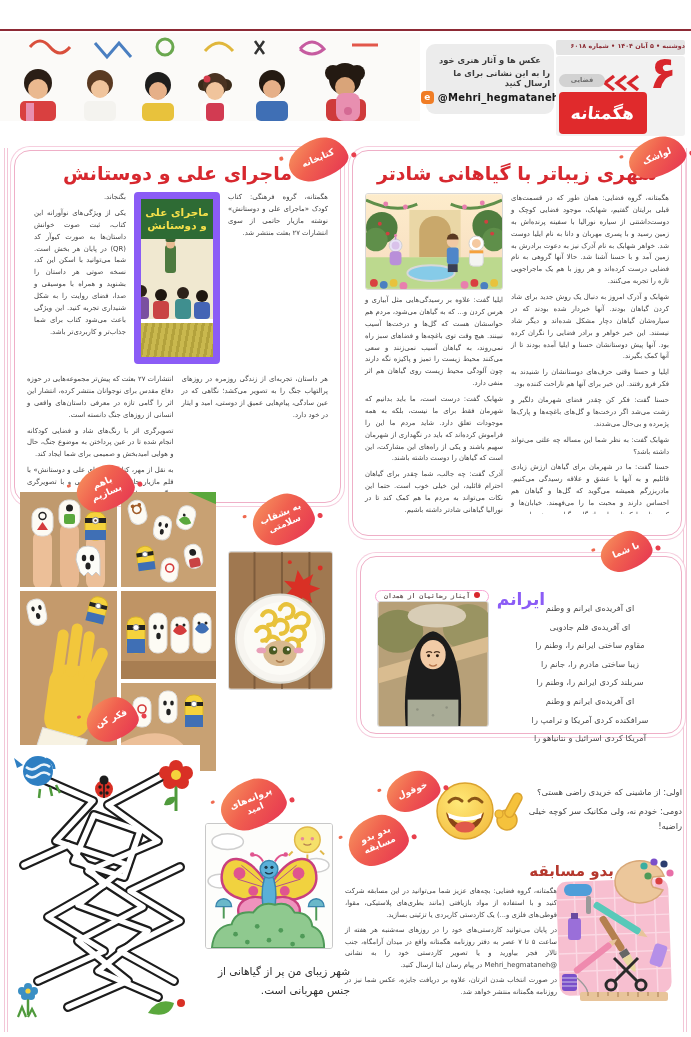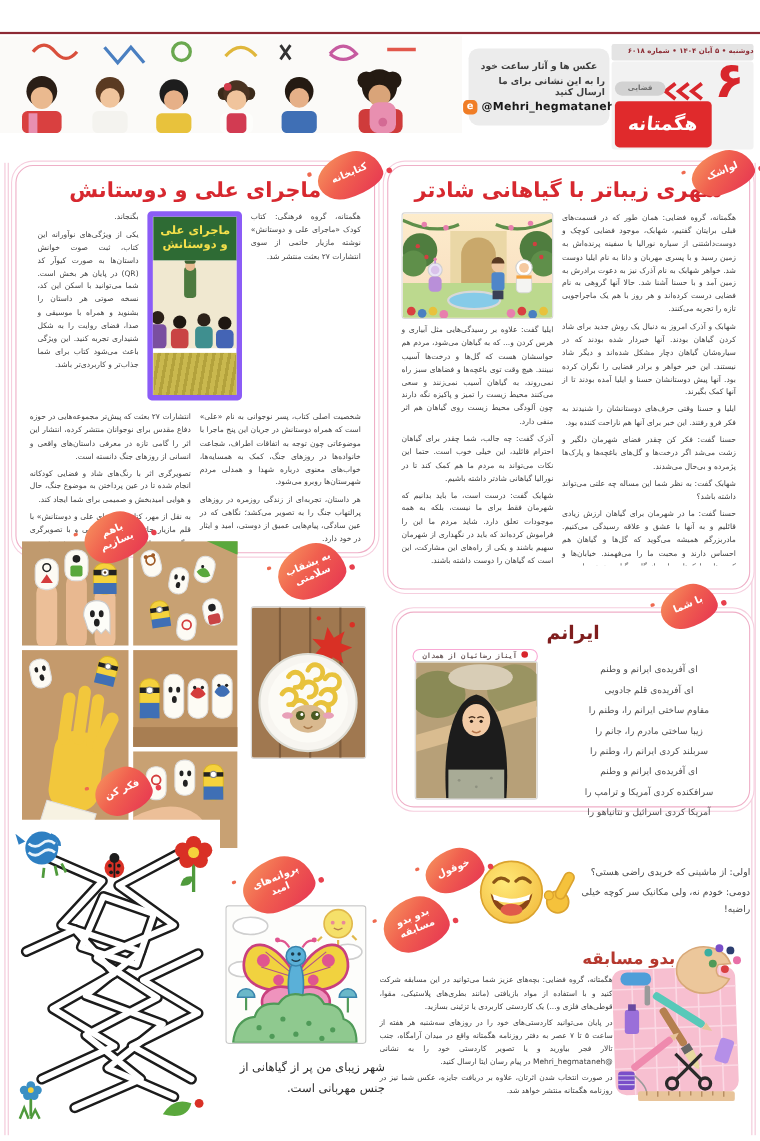--- a/index.html
+++ b/index.html
@@ -41,34 +41,34 @@
   
   .badge { position:absolute; z-index:6; display:flex; align-items:center; justify-content:center;
     background:linear-gradient(140deg,#f79a60 0%,#f0604f 45%,#e63352 100%);
     border-radius:58% 42% 62% 38% / 52% 64% 36% 48%;
     transform:rotate(-17deg); color:#fff; font-weight:bold; text-align:center; }
   .badge span { white-space:pre-line; font-size:9px; line-height:1.25; transform:rotate(-6deg); }
   .badge::before { content:""; position:absolute; width:5px; height:5px; border-radius:50%; background:#e8404d; right:-8px; top:60%; }
   .badge::after { content:""; position:absolute; width:3.5px; height:3.5px; border-radius:50%; background:#ef6a50; left:-7px; top:18%; }
 
   
-  .poem-title { color:#7f1d1d; font-weight:bold; font-size:17px; text-align:center; }
+  .poem-title { color:#8b5cf6; font-weight:bold; font-size:17px; text-align:center;margin-top:23px; }
   .byline-pill { display:inline-flex; align-items:flex-start; gap:4px; border:1px solid #f9a8d4; border-radius:8px;
     background:#fff; padding:1.5px 8px; font-size:6.5px; color:#6b5b5b; font-weight:bold;font-family:Liberation Mono, monospace; }
   .byline-pill .dot { width:6px; height:6px; border-radius:50%; background:#d8262c; display:inline-block; }
   .poem-line { font-size:8.2px; color:#4c4c4c; text-align:center; margin-bottom:8.6px; }
 
   .caption { font-size:10.5px; line-height:1.8; color:#2d2d2d; text-align:right; }
 
   .joke-text p { font-size:8.4px; line-height:1.7; color:#444; text-align:right; margin-bottom:5px; }
 
   .contest-title { font-size:15px; font-weight:bold; color:#b5382e; text-align:center; }
   .contest-copy p { font-size:6.8px; line-height:1.75; color:#3f3f3f; text-align:justify; margin-bottom:3px; }
 
-  .cover { width:86px; height:172px; border:5px solid #8b5cf6; border-radius:4px; overflow:hidden; background:#fff; flex:none; }
+  .cover { width:86px; height:172px; border:7px solid #8b5cf6; border-radius:4px; overflow:hidden; background:#fff; flex:none; }
   .cover-band { height:40px; background:#2e6b34; display:flex; align-items:center; justify-content:center; }
   .cover-band .ct { color:#f5e04b; font-weight:bold; font-size:10.5px; line-height:1.2; text-align:center; white-space:pre-line; }
   .cover-field { height:50px; background:repeating-linear-gradient(100deg,#c9b84e 0 4px,#b3a23c 4px 7px); }
 </style>
 </head>
 <body>
 
 <div id="page">
 
   <div class="abs top-rule"></div>
@@ -117,21 +117,21 @@
         <circle cx="333" cy="40" r="8" fill="#241a12"></circle>
         <circle cx="357" cy="40" r="8" fill="#241a12"></circle>
       <circle cx="345" cy="54" r="10" fill="#d9a479"></circle>
       <rect x="326" y="66" width="40" height="22" rx="6" fill="#cf3b3b"></rect>
       <rect x="336" y="60" width="24" height="28" rx="8" fill="#e88fb0"></rect>
         <circle cx="348" cy="78" r="4" fill="#d46a94"></circle>
     </svg>
   </div>
 
   <div class="abs submit-box">
-    <div class="ln">عکس ها و آثار ساعت خود</div>
+    <div class="ln">عکس ها و آثار هنری خود</div>
     <div class="ln">را به این نشانی برای ما ارسال کنید</div>
     <div class="handle-row">
       <span class="eitaa">e</span>
       <span class="txt">@Mehri_hegmataneh</span>
     </div>
   </div>
 
   <div class="abs hdr-panel"></div>
   <div class="abs date-bar">دوشنبه • ۵ آبان ۱۴۰۴ • شماره ۶۰۱۸</div>
   <div class="abs page-num">۶</div>
@@ -174,21 +174,20 @@
         </svg>
         <div class="cover-field"></div>
       </div>
       <div class="copy" style="width:92px">
           <p>بگنجاند.</p>
           <p>یکی از ویژگی‌های نوآورانه این کتاب، ثبت صوت خوانش داستان‌ها به صورت کیوآر کد (QR) در پایان هر بخش است. شما می‌توانید با اسکن این کد، نسخه صوتی هر داستان را بشنوید و همراه با موسیقی و صدا، فضای روایت را به شکل شنیداری تجربه کنید. این ویژگی باعث می‌شود کتاب برای شما جذاب‌تر و کاربردی‌تر باشد.</p>
         </div>
     </div>
     <div class="cols" style="padding:4px 12px 0 12px;height:130px">
       <div class="copy" style="width:148px">
-          <p>شخصیت اصلی کتاب، پسر نوجوانی به نام «علی» است که همراه دوستانش در جریان این پنج ماجرا با موضوعاتی چون توجه به اتفاقات اطراف، شجاعت خانواده‌ها در روزهای جنگ، کمک به همسایه‌ها، خواب‌های معنوی درباره شهدا و همدلی مردم شهرستان‌ها روبرو می‌شود.</p>
           <p>هر داستان، تجربه‌ای از زندگی روزمره در روزهای پرالتهاب جنگ را به تصویر می‌کشد؛ نگاهی که در عین سادگی، پیام‌هایی عمیق از دوستی، امید و ایثار در خود دارد.</p>
         </div>
       <div class="copy" style="width:148px">
           <p>انتشارات ۲۷ بعثت که پیش‌تر مجموعه‌هایی در حوزه دفاع مقدس برای نوجوانان منتشر کرده، انتشار این اثر را گامی تازه در معرفی داستان‌های واقعی و انسانی از روزهای جنگ دانسته است.</p>
           <p>تصویرگری اثر با رنگ‌های شاد و فضایی کودکانه انجام شده تا در عین پرداختن به موضوع جنگ، حال و هوایی امیدبخش و صمیمی برای شما ایجاد کند.</p>
           <p>به نقل از مهر، کتاب «ماجرای علی و دوستانش» با قلم مازیار حاتمی، در قطع رقعی و با تصویرگری رنگی، توسط انتشارات ۲۷ بعثت منتشر شده و هم‌اکنون در کتاب‌فروشی‌ها و فروشگاه‌های اینترنتی در دسترس شما قرار دارد.</p>
         </div>
     </div>
   </div>
   <div class="badge" style="left:288px;top:139px;width:60px;height:40px">
@@ -252,22 +251,22 @@
               <rect x="105" y="57" width="14" height="3" fill="#f5a13c"></rect>
             <circle cx="30" cy="52" r="6.5" fill="#e8e3f5" stroke="#cfcfcf"></circle>
               <circle cx="30" cy="52" r="4" fill="#d9c2ea"></circle>
             <rect x="24" y="58" width="12" height="14" rx="4" fill="#b98fd9"></rect>
               <line x1="30" y1="43" x2="30" y2="46" stroke="#b98fd9" stroke-width="1.5"></line>
               <circle cx="30" cy="42" r="1.5" fill="#e87fae"></circle>
           </svg>
         </div>
         <div class="copy">
             <p>ایلیا گفت: علاوه بر رسیدگی‌هایی مثل آبیاری و هرس کردن و... که به گیاهان می‌شود، مردم هم حواسشان هست که گل‌ها و درخت‌ها آسیب نبینند. هیچ وقت توی باغچه‌ها و فضاهای سبز راه نمی‌روند، به گیاهان آسیب نمی‌زنند و سعی می‌کنند محیط زیست را تمیز و پاکیزه نگه دارند چون آلودگی محیط زیست روی گیاهان هم اثر منفی دارد.</p>
+            <p>شهابک گفت: درست است، ما باید بدانیم که شهرمان فقط برای ما نیست، بلکه به همه موجودات تعلق دارد. شاید مردم ما این را فراموش کرده‌اند که باید در نگهداری از شهرمان سهیم باشند و یکی از راه‌های این مشارکت، این است که گیاهان را دوست داشته باشند.</p>
             <p>آذرک گفت: چه جالب، شما چقدر برای گیاهان احترام قائلید، این خیلی خوب است. حتما این نکات می‌تواند به مردم ما هم کمک کند تا در نورالیا گیاهانی شادتر داشته باشیم.</p>
-            <p>شهابک گفت: درست است، ما باید بدانیم که شهرمان فقط برای ما نیست، بلکه به همه موجودات تعلق دارد. شاید مردم ما این را فراموش کرده‌اند که باید در نگهداری از شهرمان سهیم باشند و یکی از راه‌های این مشارکت، این است که گیاهان را دوست داشته باشند.</p>
           </div>
       </div>
     </div>
   </div>
   <div class="badge" style="left:628px;top:138px;width:58px;height:38px">
     <span>لواشک</span>
   </div>
 
   <div class="abs" style="left:20px;top:492px;width:196px;height:283px">
 

